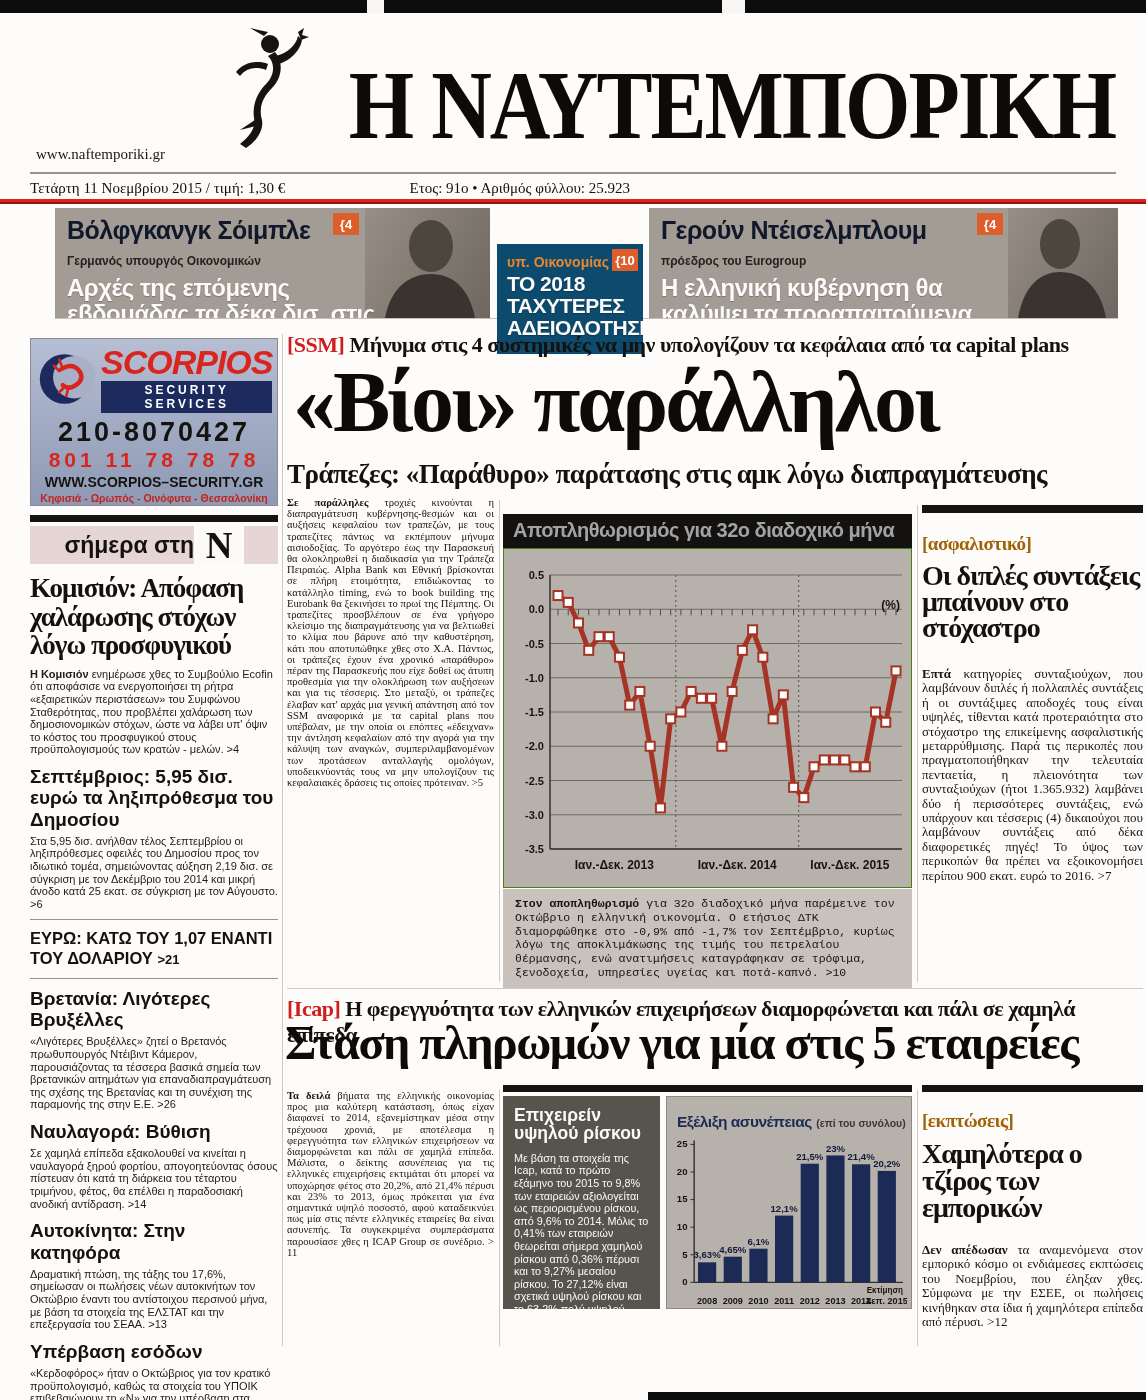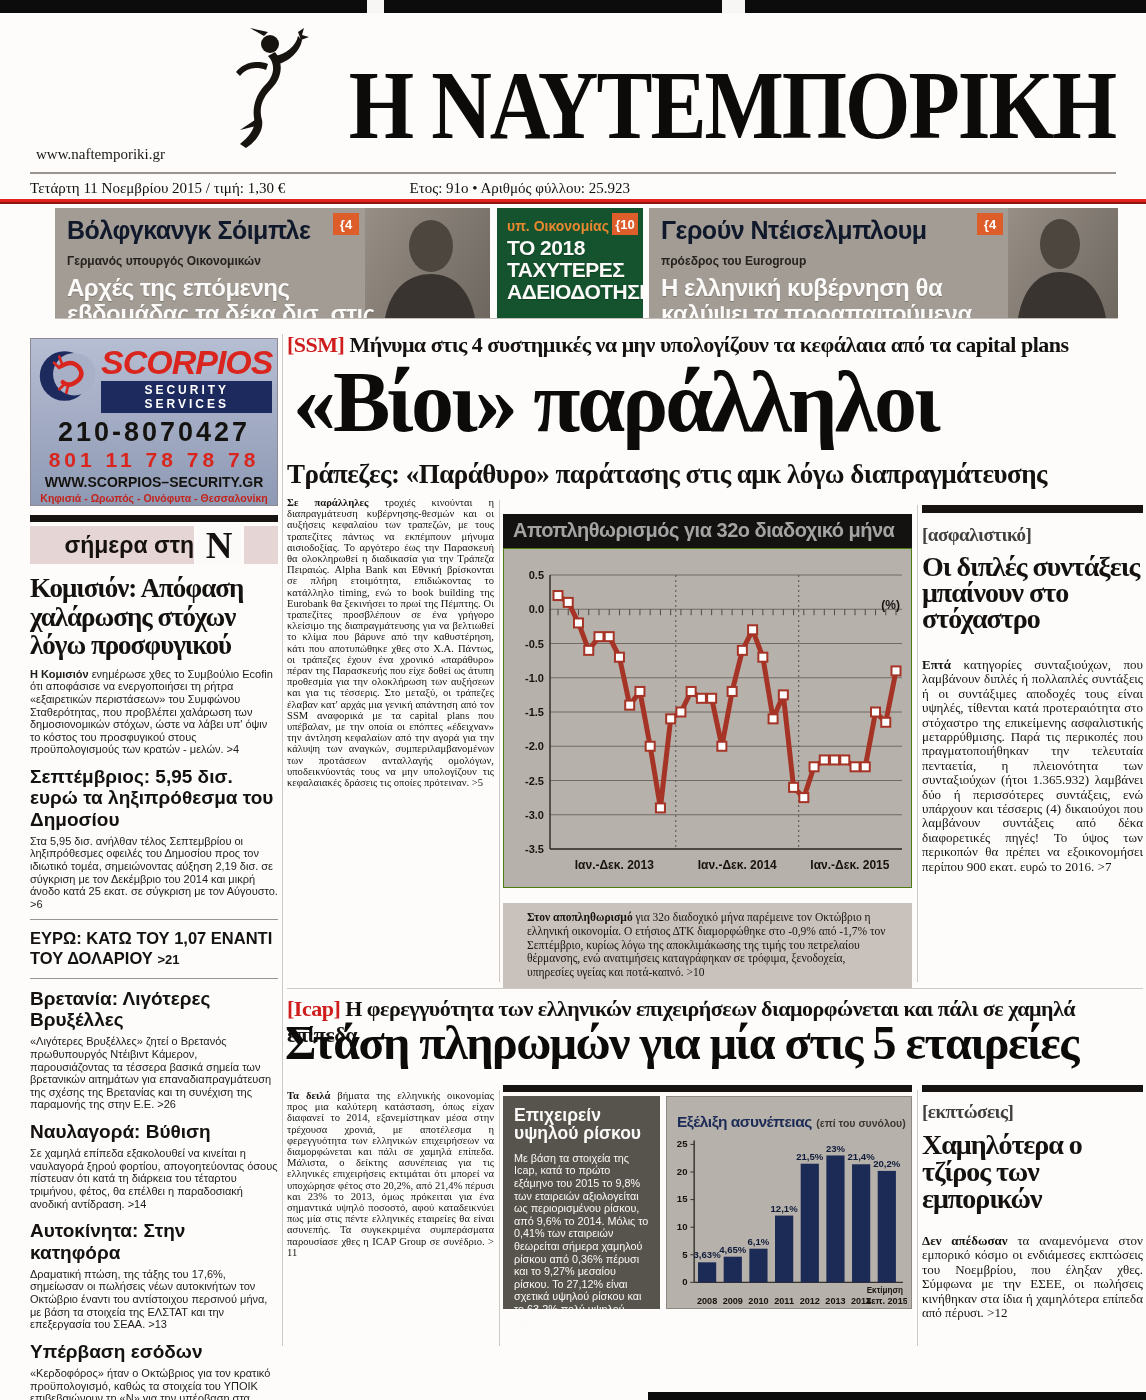--- a/index.html
+++ b/index.html
@@ -22,21 +22,21 @@
   .mast-info{left:30px;top:177px;width:1086px;height:22px;display:flex;align-items:center;}
   .mast-date{flex:0 0 300px;font-size:15px;}
   .mast-tagline{flex:1;text-align:center;font-weight:bold;font-size:14px;letter-spacing:4px;color:#0f0d0b;}
   .mast-issue{flex:0 0 300px;text-align:right;font-size:15px;}
   .red-rule{left:0px;top:199px;width:1146px;height:5px;background:linear-gradient(#e2211c 0 60%,#8e1511 60% 100%);}
 
   
   .strip{left:55px;top:208px;width:1063px;height:110px;border-bottom:1px solid #c5bfb9;}
   .strip-panel{position:absolute;top:0;height:110px;background:#a39c94;overflow:hidden;}
   .sp1{left:0;width:435px;}
-  .sp2{left:442px;width:146px;background:#14532d;}
+  .sp2{left:442px;width:146px;background:#0c4a6e;margin-top:36px;}
   .sp3{left:594px;width:469px;}
   .strip-text{position:absolute;left:12px;top:8px;width:330px;z-index:2;}
   .strip-name{font-family:"Liberation Sans",sans-serif;font-weight:bold;font-size:25px;color:#10182b;letter-spacing:-0.5px;}
   .strip-role{font-family:"Liberation Sans",sans-serif;font-weight:bold;font-size:12px;color:#262220;margin-top:9px;}
   .strip-headline{font-family:"Liberation Sans",sans-serif;font-weight:bold;font-size:24px;line-height:1.08;color:#fcfbf9;
      margin-top:7px;letter-spacing:-0.5px;text-shadow:0 1px 1px rgba(0,0,0,.25);}
   .strip-photo{position:absolute;right:0;top:0;width:125px;height:110px;background:linear-gradient(120deg,#978f86,#6e675f);}
   .strip-photo svg{width:100%;height:100%;}
   .badge{position:absolute;z-index:3;top:5px;width:26px;height:22px;background:#dd5e2b;color:#fff;
      font-family:"Liberation Sans",sans-serif;font-weight:bold;font-size:13px;display:flex;align-items:center;justify-content:center;}
@@ -51,21 +51,21 @@
   .lead-headline{left:293px;top:352px;width:856px;font-weight:900;font-size:86px;line-height:100px;letter-spacing:-3px;color:#0d0b09;}
   .lead-subhead{left:287px;top:459px;width:856px;font-weight:bold;font-size:27px;letter-spacing:-0.5px;}
 
   
   .vline{width:0;border-left:1px solid #cfc9c3;}
 
   
   .rail{left:30px;top:338px;width:248px;}
   .ad{height:166px;background:linear-gradient(#b6bed3,#8e99b4);border:1px solid #8d8a92;position:relative;
       font-family:"Liberation Sans",sans-serif;text-align:center;}
-  .ad-top{display:flex;align-items:flex-start;padding:6px 6px 0 6px;}
+  .ad-top{display:flex;align-items:center;padding:6px 6px 0 6px;}
   .ad-logo{width:64px;height:62px;flex:0 0 64px;}
   .ad-brand{flex:1;}
   .ad-name{font-weight:900;font-style:italic;font-size:34px;color:#d9251d;letter-spacing:-1px;line-height:34px;}
   .ad-band{background:#1d2a5e;color:#fff;font-weight:bold;font-size:12px;letter-spacing:3px;padding:2px 0;margin-top:2px;}
   .ad-phone{font-weight:900;font-size:27px;letter-spacing:3px;color:#15130f;margin-top:4px;}
   .ad-phone2{font-weight:900;font-size:21px;letter-spacing:4px;color:#d9251d;}
   .ad-url{font-weight:900;font-size:14px;color:#15130f;margin-top:2px;}
   .ad-cities{font-weight:bold;font-size:10.5px;color:#c4231c;margin-top:2px;}
   .rail-bar{height:7px;background:#161310;margin-top:9px;}
   .simera{display:flex;height:38px;margin-top:4px;}
@@ -83,27 +83,27 @@
 
   
   .center-article{left:287px;top:497px;width:207px;font-size:10.6px;line-height:11.2px;text-align:justify;color:#17130f;}
   .lead-in{font-weight:bold;}
 
   
   .chart1{left:503px;top:514px;width:409px;}
   .chart-titlebar{background:#141210;color:#a3a3a3;font-family:"Liberation Sans",sans-serif;font-weight:bold;
       font-size:20px;padding:5px 10px 6px 10px;letter-spacing:-0.5px;}
   .chart-area{background:#b7b1ab;border:1px solid #4d7c0f;}
-  .chart-caption{margin-top:15px;background:#c9c2bc;padding:8px 24px;font-family:Liberation Serif, serif;
+  .chart-caption{margin-top:1px;background:#c9c2bc;padding:8px 12px;font-family:Liberation Mono, monospace;
       font-size:11.5px;line-height:13.8px;color:#17130f;}
 
   
   .col-right{left:922px;top:505px;width:221px;}
   .col-bar{height:8px;background:#161310;}
-  .kicker{font-weight:bold;font-size:19px;color:#404040;margin-top:11px;letter-spacing:-0.5px;}
+  .kicker{font-weight:bold;font-size:19px;color:#a16207;margin-top:20px;letter-spacing:-0.5px;}
   .col-right h2{font-weight:900;font-size:28px;line-height:26px;letter-spacing:-1px;margin:8px 0 0 0;}
   .col-body{font-size:13px;line-height:14.4px;text-align:justify;margin-top:26px;color:#17130f;}
 
   
   .icap-rule{left:287px;top:988px;width:856px;border-top:1px solid #cfc9c3;}
   .icap-kicker{left:287px;top:996px;width:856px;font-weight:bold;font-size:22px;letter-spacing:-0.5px;}
   .icap-headline{left:285px;top:1018px;width:856px;font-weight:900;font-size:48px;letter-spacing:-1.5px;line-height:1.05;color:#0d0b09;}
 
   
   .bbar-mid{left:503px;top:1085px;width:409px;height:7px;background:#161310;}

